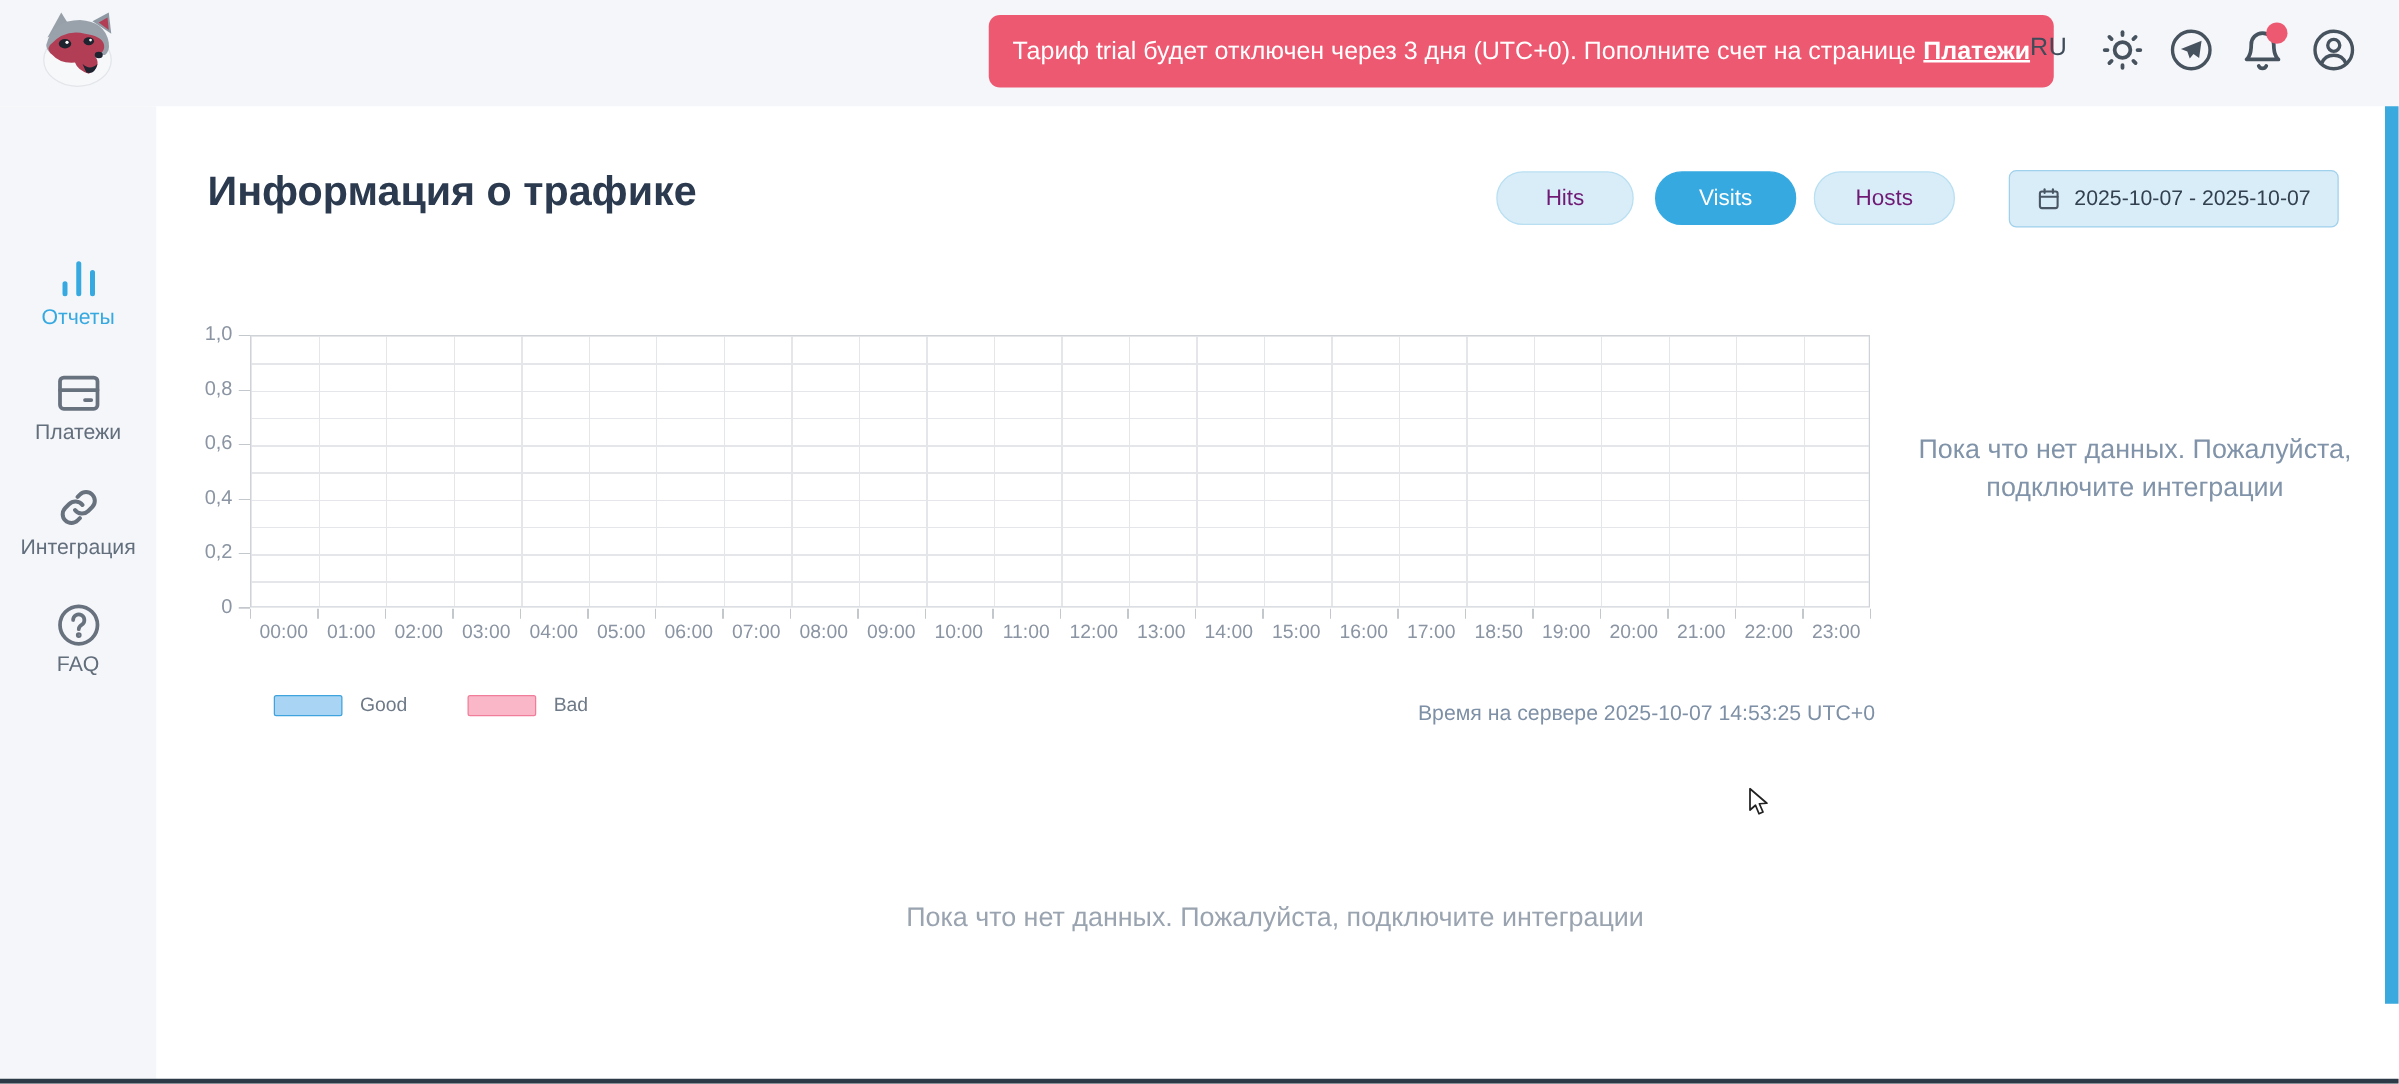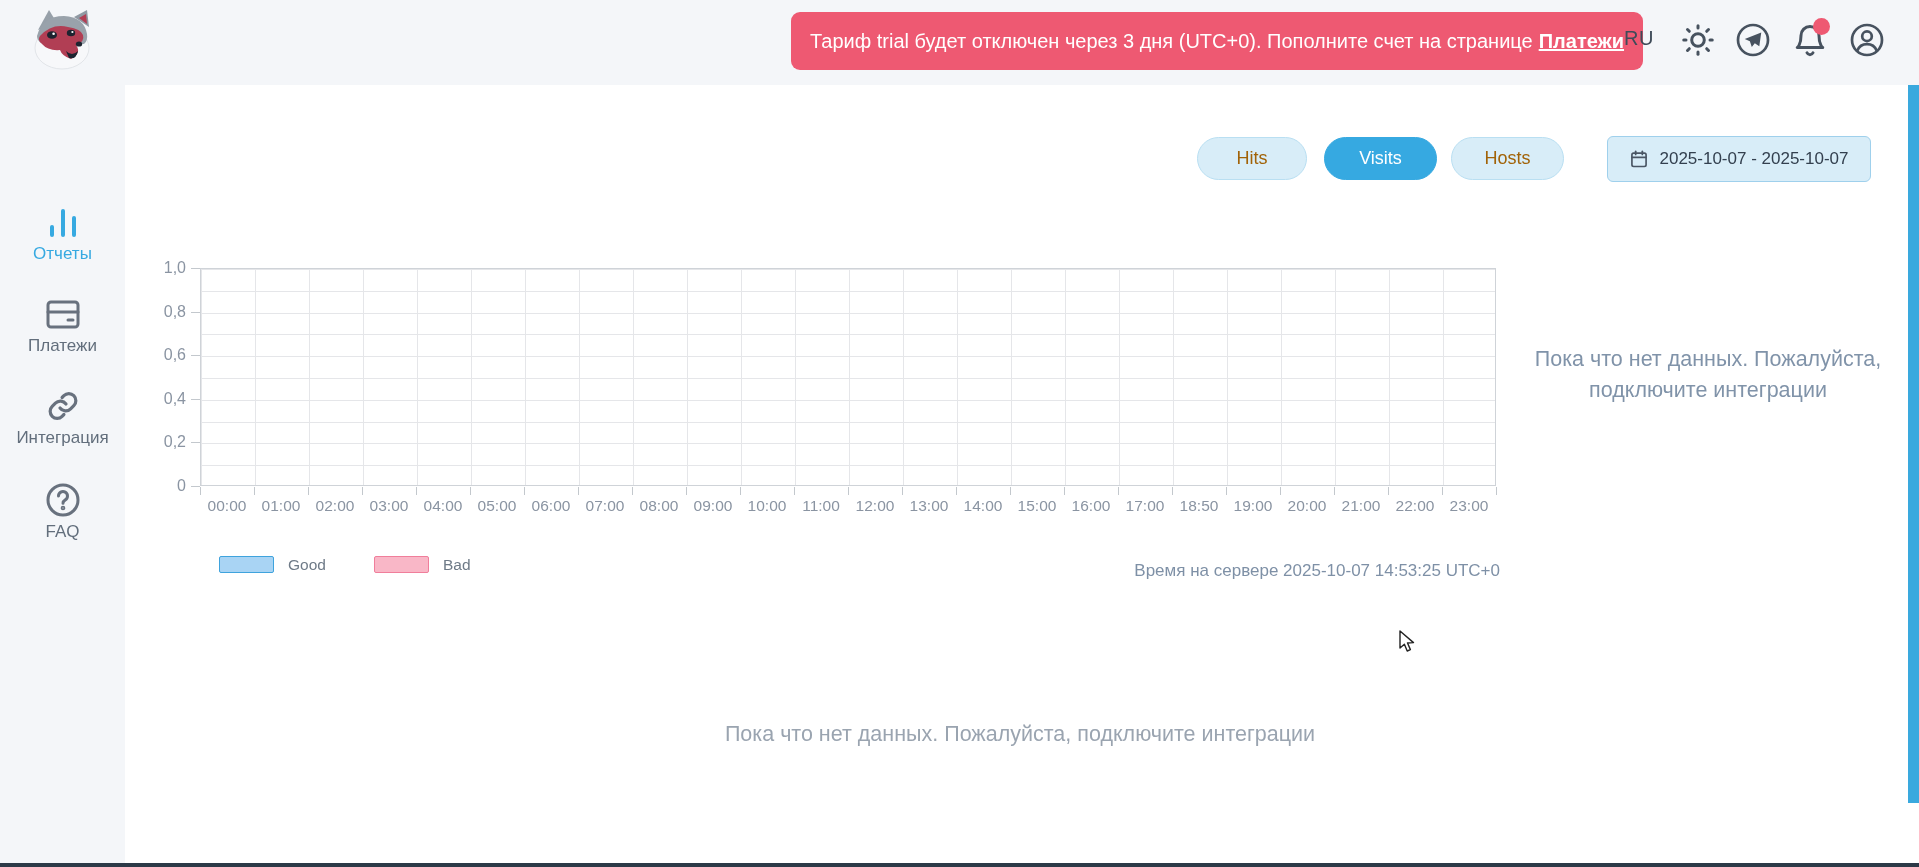--- a/index.html
+++ b/index.html
@@ -22,21 +22,21 @@
   
   .sidebar { position:absolute; left:0; top:85px; width:125px; height:778px; background:#f4f6f9; }
   .side-item { position:absolute; left:0; width:125px; text-align:center; cursor:pointer; }
   .side-item svg { width:38px; height:38px; display:block; margin:0 auto; }
   .side-label { display:block; margin-top:3px; font-size:17px; color:#626e7c; }
   .side-item.active .side-label { color:#36a9e1; }
 
   
   .page-title { position:absolute; left:166px; top:134px; font-size:33px; font-weight:700; color:#2b3a4e; }
   .pill { position:absolute; top:137px; height:43px; border-radius:22px; border:1px solid #b9dff2;
-    background:#d8edf8; color:#a16207; font-size:18px; display:flex; align-items:center;
+    background:#d8edf8; color:#701a75; font-size:18px; display:flex; align-items:center;
     justify-content:center; cursor:pointer; }
   .pill.active { background:#36a9e1; border-color:#36a9e1; color:#ffffff; }
   .datebox { position:absolute; left:1607px; top:136px; width:264px; height:46px; background:#d8edf8;
     border:1px solid #9fd0ec; border-radius:6px; display:flex; align-items:center; justify-content:center;
     gap:10px; color:#33404f; font-size:17px; cursor:pointer; }
   .datebox svg { width:20px; height:20px; color:#4a5664; }
   .section-title { position:absolute; left:166px; top:210px; font-size:26px; font-weight:700; color:#7b90a8; }
 
   
   .plot { position:absolute; left:200px; top:268px; width:1296px; height:218px;
@@ -153,20 +153,21 @@
             <circle cx="19" cy="19" r="15"></circle>
             <path d="M14.5 15a4.5 4.5 0 1 1 6.8 3.9c-1.6 1-2.3 1.8-2.3 3.4" stroke-linecap="round"></path>
             <circle cx="19" cy="27" r="0.8" fill="#68717e"></circle>
           </svg></span><span class="side-label">FAQ</span></div>
       <div class="side-item" style="top: 302px;"><span><svg viewBox="0 0 38 38" fill="none" stroke="#68717e" stroke-width="3.2" stroke-linecap="round" stroke-linejoin="round">
             <path d="M16 21a7 7 0 0 0 10.6.8l3.2-3.2a7 7 0 0 0-9.9-9.9l-1.8 1.8"></path>
             <path d="M22 17a7 7 0 0 0-10.6-.8l-3.2 3.2a7 7 0 0 0 9.9 9.9l1.8-1.8"></path>
           </svg></span><span class="side-label">Интеграция</span></div>
     </div>
 
+  <div class="page-title">Информация о трафике</div>
 
   <div id="toggle-group">
       <div class="pill" style="left: 1197px; width: 110px;">Hits</div>
       <div class="pill active" style="left: 1324px; width: 113px;">Visits</div>
       <div class="pill" style="left: 1451px; width: 113px;">Hosts</div>
     </div>
 
   <div class="datebox">
     <svg viewBox="0 0 24 24" fill="none" stroke="currentColor" stroke-width="2" stroke-linecap="round">
       <rect x="3.5" y="5" width="17" height="16" rx="2"></rect>

